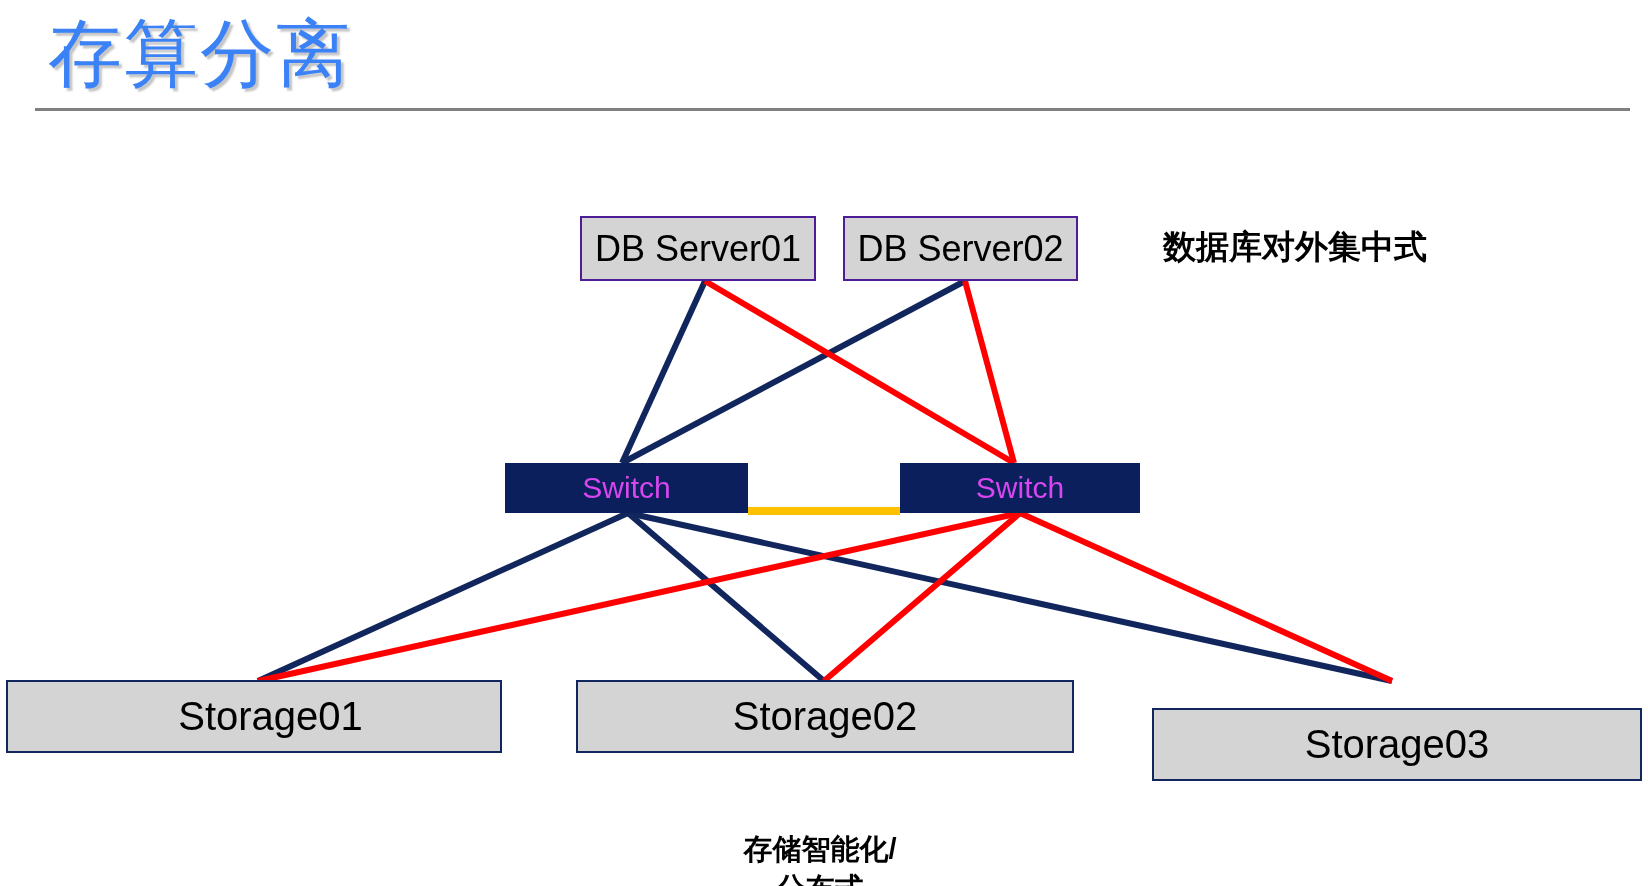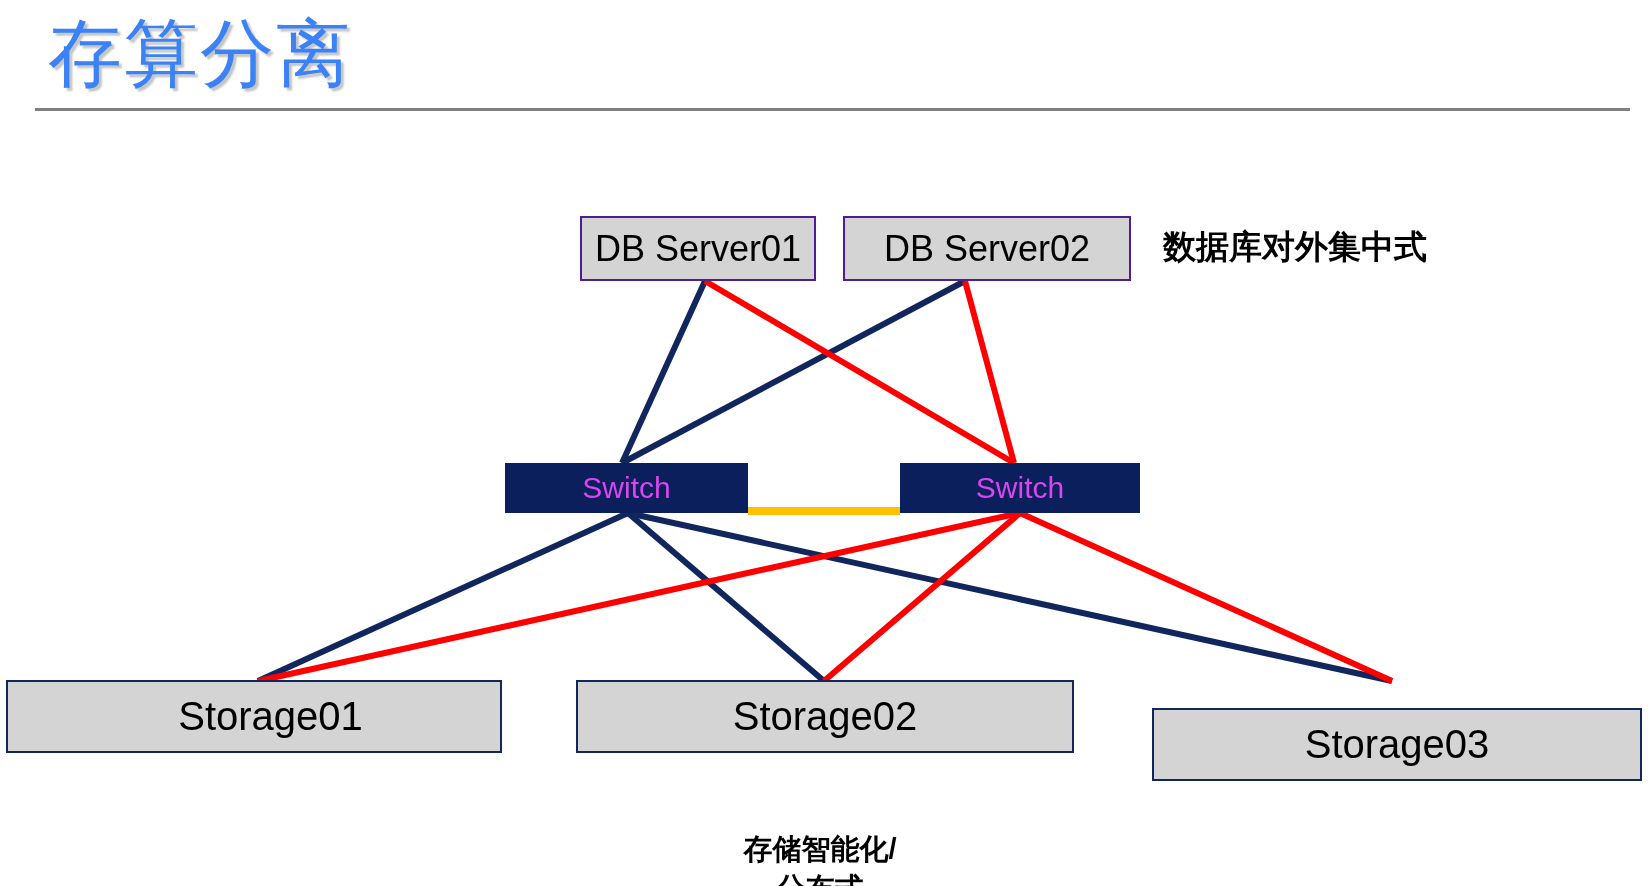--- a/index.html
+++ b/index.html
@@ -71,21 +71,21 @@
     font-size: 40px;
   }
   .node.switch {
     background: #0A1F5C;
     border: none;
     color: #d946ef;
     font-size: 30px;
   }
 
   #db-server-01 { left: 580px;  top: 216px; width: 236px; height: 65px; }
-  #db-server-02 { left: 843px;  top: 216px; width: 288px; height: 65px; text-align: center; }
+  #db-server-02 { left: 843px;  top: 216px; width: 235px; height: 65px; text-align: center; }
 
   #switch-01 { left: 505px; top: 463px; width: 243px; height: 50px; }
   #switch-02 { left: 900px; top: 463px; width: 240px; height: 50px; }
 
   #storage-01 { left: 6px;    top: 680px; width: 496px; height: 73px; padding-left: 33px; }
   #storage-02 { left: 576px;  top: 680px; width: 498px; height: 73px; }
   #storage-03 { left: 1152px; top: 680px; width: 490px; height: 73px; margin-top: 28px; }
 
   
   .annotation {

